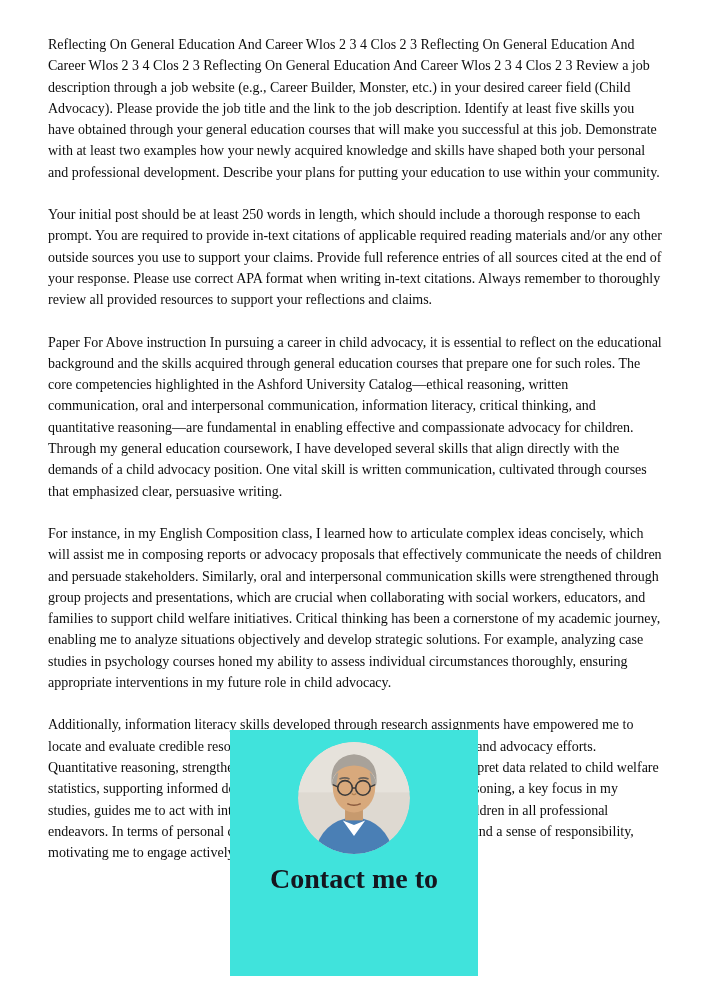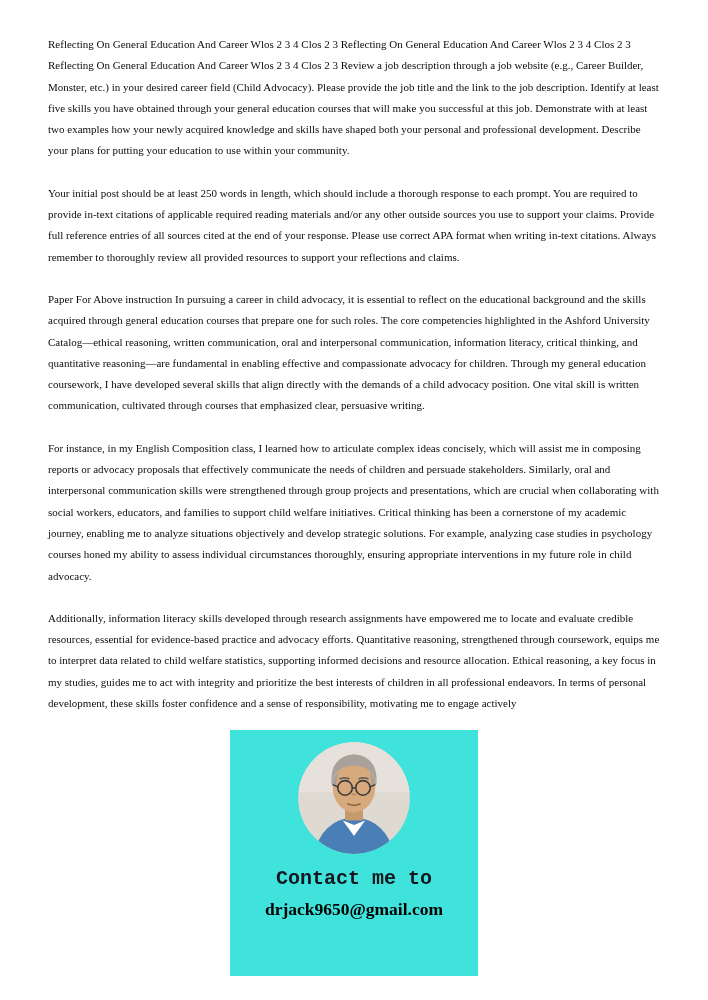--- a/index.html
+++ b/index.html
@@ -13,21 +13,21 @@
     height: 1000px;
     background: #ffffff;
     overflow: hidden;
     font-family: "Liberation Serif", "DejaVu Serif", serif;
   }
   .text-col {
     position: absolute;
     left: 48px;
     top: 34px;
     width: 614px;
-    font-size: 11px;
+    font-size: 14px;
     line-height: 21.3px;
     color: #0d0d0d;
     text-align: left;
   }
   .text-col p {
     margin: 0 0 21px 0;
   }
   .contact-card {
     position: absolute;
     left: 230px;
@@ -47,23 +47,23 @@
     overflow: hidden;
     flex: 0 0 auto;
   }
   .avatar svg {
     display: block;
     width: 100%;
     height: 100%;
   }
   .card-title {
     margin-top: 12px;
-    font-family: Liberation Mono, monospace;
+    font-family: Liberation Serif, serif;
     font-weight: 700;
-    font-size: 20px;
+    font-size: 28px;
     line-height: 26px;
     color: #15161f;
     text-align: center;
   }
   .card-email {
     margin-top: 7px;
     font-family: "Liberation Serif", "DejaVu Serif", serif;
     font-weight: 700;
     font-size: 17.5px;
     color: #000000;
@@ -109,16 +109,15 @@
           <path d="M37 33 Q42 31 46 33" stroke="#6b6259" stroke-width="1.4" fill="none"></path>
           <path d="M54 33 Q58 31 63 33" stroke="#6b6259" stroke-width="1.4" fill="none"></path>
           <path d="M48 46 Q50 48 52 46" stroke="#b08255" stroke-width="1.2" fill="none"></path>
           <path d="M44 55 Q50 58 56 55" stroke="#8a5a3e" stroke-width="1.4" fill="none"></path>
         </g>
       </svg>
     </div>
     <div class="card-title">
       <div>Contact me to</div>
     </div>
-    <div class="card-email">drjack9650@gmail.com</div>
   </div>
 
 </div>
 
 </body></html>

